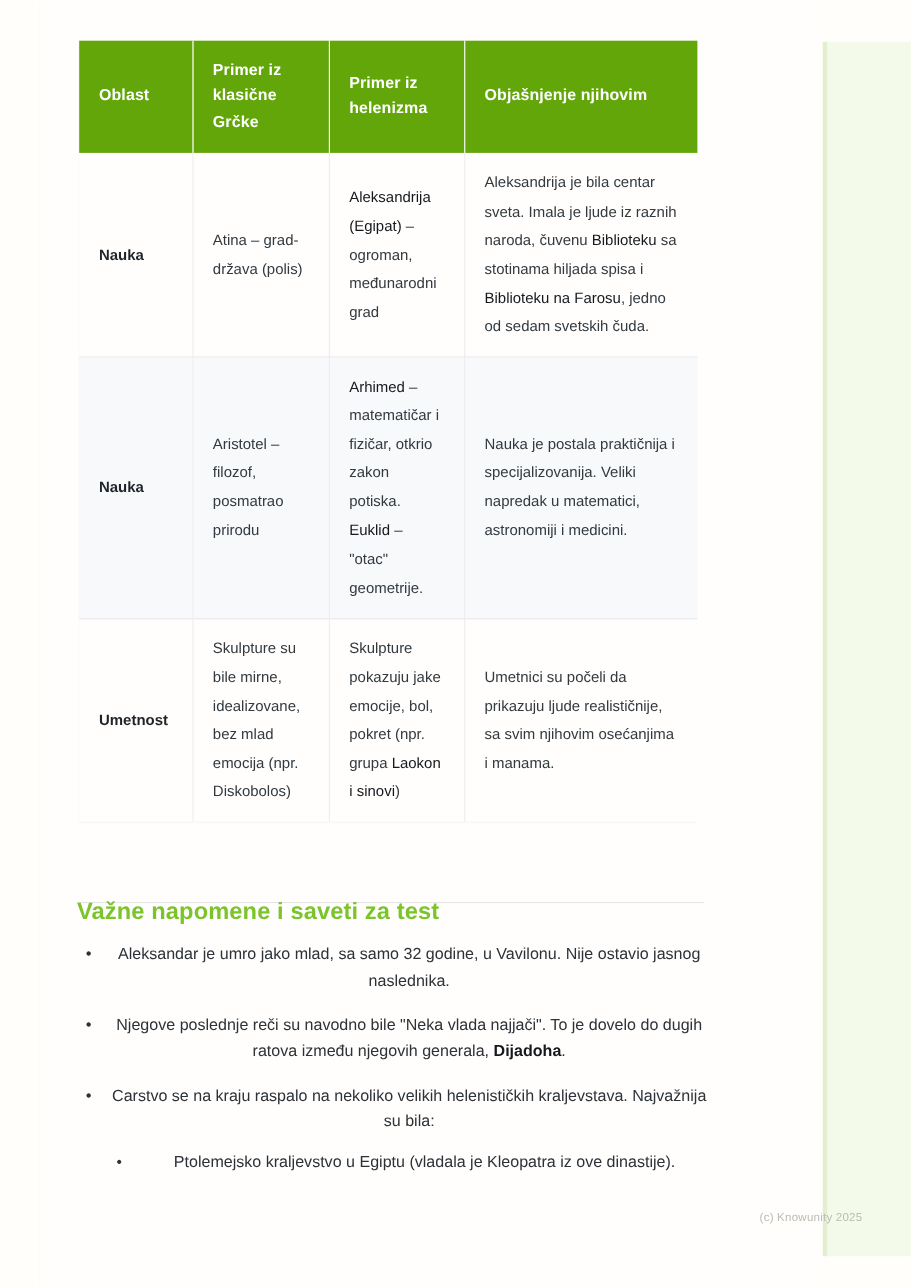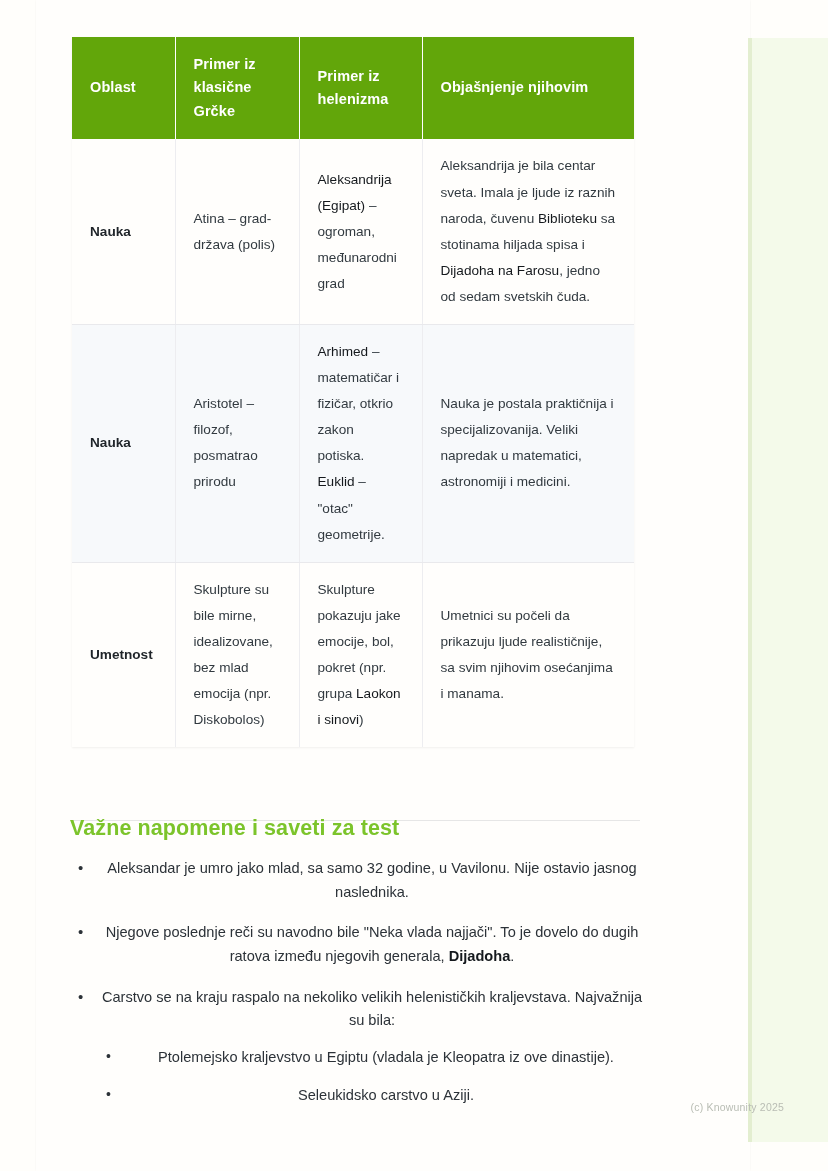--- a/index.html
+++ b/index.html
@@ -204,21 +204,21 @@
           <th>Primer iz klasične Grčke</th>
           <th>Primer iz helenizma</th>
           <th>Objašnjenje njihovim</th>
         </tr>
       </thead>
       <tbody id="table-body">
           <tr>
             <td class="area">Nauka</td>
             <td>Atina – grad-država (polis)</td>
             <td><b>Aleksandrija (Egipat)</b> – ogroman, međunarodni grad</td>
-            <td>Aleksandrija je bila centar sveta. Imala je ljude iz raznih naroda, čuvenu <b>Biblioteku</b> sa stotinama hiljada spisa i <b>Dijadoha na Farosu</b>, jedno od sedam svetskih čuda.</td>
+            <td>Aleksandrija je bila centar sveta. Imala je ljude iz raznih naroda, čuvenu <b>Biblioteku</b> sa stotinama hiljada spisa i <b>Biblioteku na Farosu</b>, jedno od sedam svetskih čuda.</td>
           </tr>
           <tr class="alt">
             <td class="area">Nauka</td>
             <td>Aristotel – filozof, posmatrao prirodu</td>
             <td><b>Arhimed</b> – matematičar i fizičar, otkrio zakon potiska. <b>Euklid</b> – "otac" geometrije.</td>
             <td>Nauka je postala praktičnija i specijalizovanija. Veliki napredak u matematici, astronomiji i medicini.</td>
           </tr>
           <tr>
             <td class="area">Umetnost</td>
             <td>Skulpture su bile mirne, idealizovane, bez mlad emocija (npr. Diskobolos)</td>
@@ -231,19 +231,18 @@
 
   <div id="divider"></div>
 
   <div id="notes">
     <h2>Važne napomene i saveti za test</h2>
     <ul class="notes-list" id="notes-list">
         <li><span>Aleksandar je umro jako mlad, sa samo 32 godine, u Vavilonu. Nije ostavio jasnog naslednika.</span></li>
         <li><span>Njegove poslednje reči su navodno bile "Neka vlada najjači". To je dovelo do dugih ratova između njegovih generala, <b>Dijadoha</b>.</span></li>
         <li><span>Carstvo se na kraju raspalo na nekoliko velikih helenističkih kraljevstava. Najvažnija su bila:</span><ul class="sub-list">
             <li>Ptolemejsko kraljevstvo u Egiptu (vladala je Kleopatra iz ove dinastije).</li>
-            <li>Seleukidsko carstvo u Aziji.</li>
           </ul></li>
       </ul>
   </div>
 
   <div id="footer-credit">(c) Knowunity 2025</div>
 </div>
 
 </body></html>

